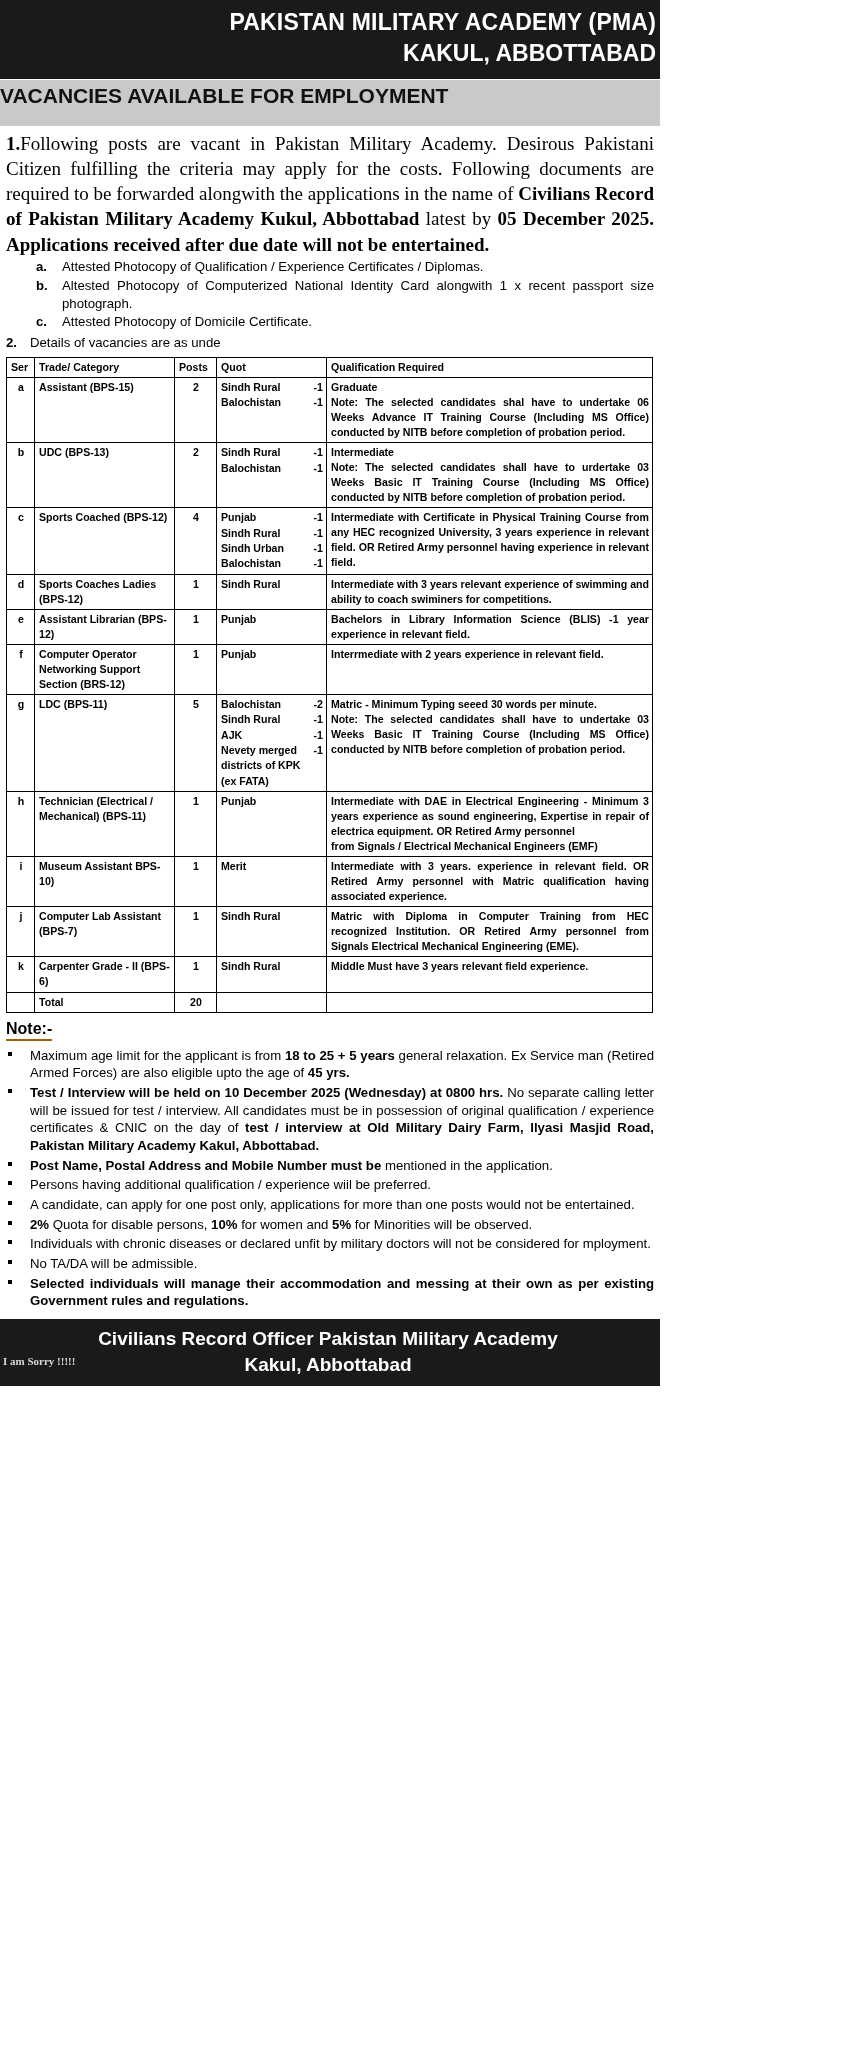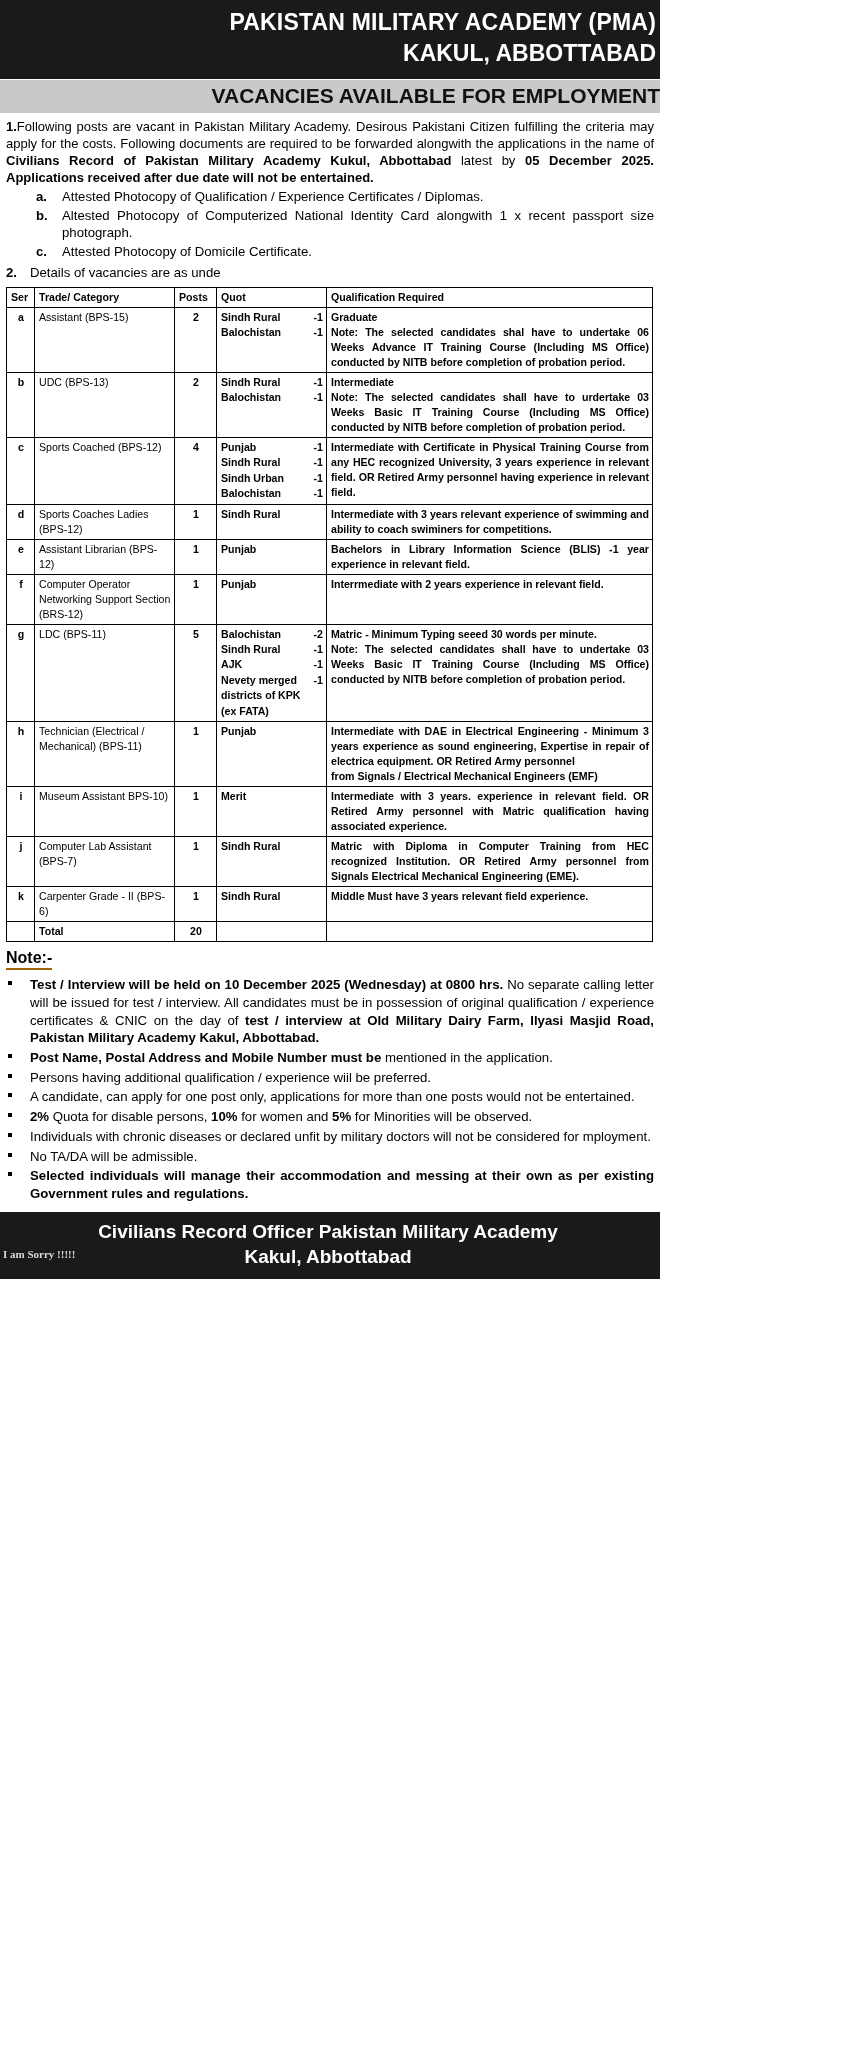--- a/index.html
+++ b/index.html
@@ -33,33 +33,34 @@
   }
   .header-line2 {
     font-size: 23px;
     font-weight: bold;
     line-height: 1.3;
     margin-top: 2px;
   }
   .subheader-band {
     background: #c9c9c9;
     color: #111;
-    text-align: right;
+    text-align: left;
     font-size: 21px;
     font-weight: bold;
-    padding: 4px 0 5px 0;
+    padding: 4px 0 18px 0;
     border-top: 1px solid #fff;
   }
   
   .body-wrap { padding: 2px 6px 0 6px; }
   .para {
-    font-size: 13px;
+    font-size: 19px;
     line-height: 1.33;
     text-align: justify;
     margin: 3px 0 0 0;
+    font-family: Liberation Serif, serif;
   }
   .para b { font-weight: bold; }
   .sublist { margin: 1px 0 0 0; padding: 0; list-style: none; }
   .sublist li {
     display: flex;
     font-size: 13.2px;
     line-height: 1.35;
     margin-top: 1px;
   }
   .sublist .marker {
@@ -95,21 +96,21 @@
     font-weight: bold;
     padding-top: 2px;
     padding-bottom: 2px;
   }
   col.c-ser   { width: 28px; }
   col.c-trade { width: 140px; }
   col.c-posts { width: 42px; }
   col.c-quota { width: 110px; }
   col.c-qual  { width: 326px; }
   td.ser   { text-align: center; font-weight: bold; font-size: 11.5px; }
-  td.trade { font-weight: normal; }
+  td.trade { font-weight: bold; }
   td.posts { text-align: center; font-weight: bold; font-size: 12px; }
   td.quota { font-weight: bold; }
   td.qual  { font-weight: bold; text-align: justify; }
   .quota-row {
     display: flex;
     justify-content: space-between;
     line-height: 1.45;
   }
   .quota-row .q-name { padding-right: 6px; }
   .quota-row .q-num { white-space: nowrap; }
@@ -423,20 +424,26 @@
       </tbody>
   </table>
 
   <div>
     <div class="note-head">Note:-</div>
     <ul class="notes" id="notes-list">
         <li>
           <span class="bullet">
             <i></i>
           </span>
+          <span class="ntxt"><span>Maximum age limit for the applicant is from </span><b>18 to 25 + 5 years</b><span> general relaxation. Ex Service man (Retired Armed Forces) are also eligible upto the age of </span><b>45 yrs.</b></span>
+        </li>
+        <li>
+          <span class="bullet">
+            <i></i>
+          </span>
           <span class="ntxt"><b>Test / Interview will be held on 10 December 2025 (Wednesday) at 0800 hrs.</b><span> No separate calling letter will be issued for test / interview. All candidates must be in possession of original qualification / experience certificates &amp; CNIC on the day of </span><b>test / interview at Old Military Dairy Farm, Ilyasi Masjid Road, Pakistan Military Academy Kakul, Abbottabad.</b></span>
         </li>
         <li>
           <span class="bullet">
             <i></i>
           </span>
           <span class="ntxt"><b>Post Name, Postal Address and Mobile Number must be</b><span> mentioned in the application.</span></span>
         </li>
         <li>
           <span class="bullet">

